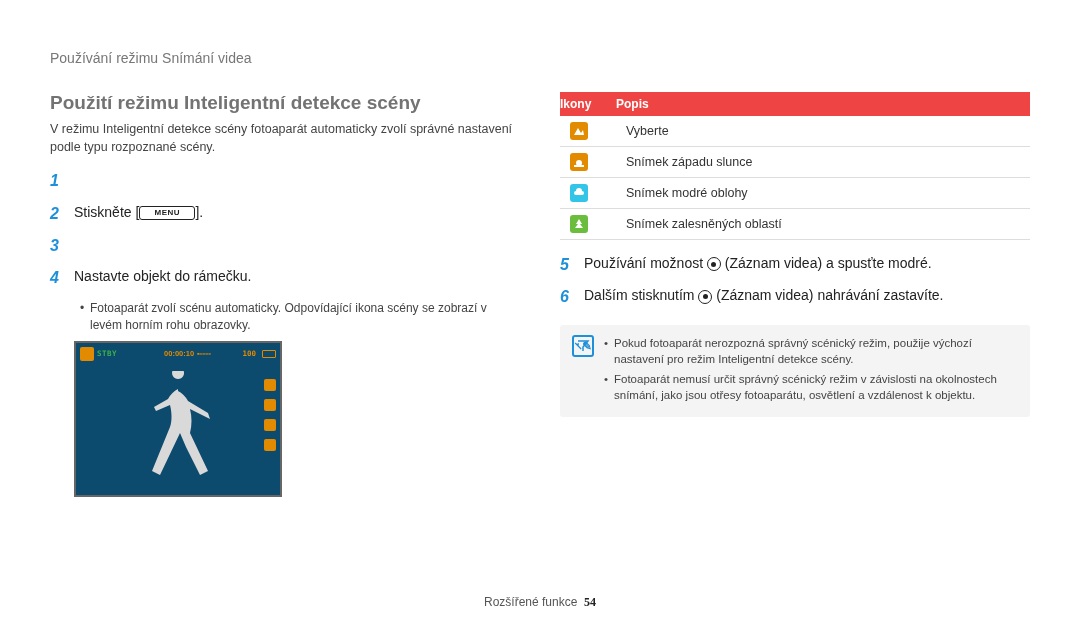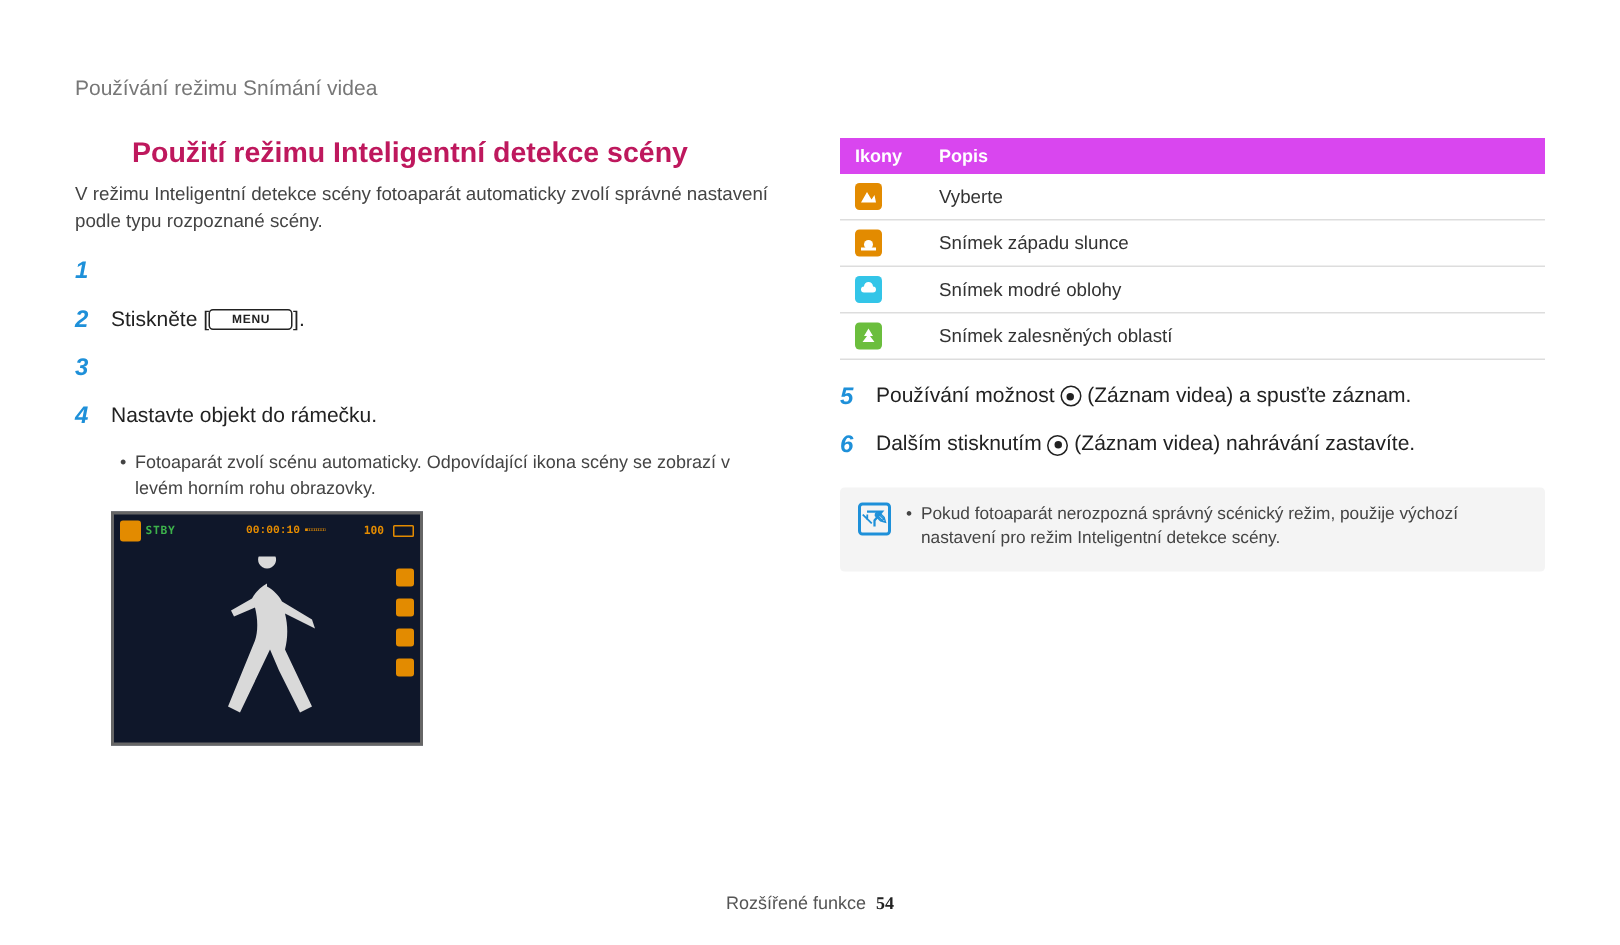--- a/index.html
+++ b/index.html
@@ -16,25 +16,24 @@
     font-size: 14px;
     color: #777;
     margin-bottom: 26px;
   }
   .columns {
     display: flex;
     gap: 40px;
   }
   .col { flex: 1; }
   .section-title {
-    color: #be185d;
+    color: #737373;
     font-size: 19px;
     font-weight: 600;
     margin-bottom: 6px;
-    margin-left: 38px;
   }
   .para {
     font-size: 12.5px;
     color: #444;
     line-height: 1.45;
     margin-bottom: 14px;
   }
   .steps { }
   .step {
     display: flex;
@@ -96,42 +95,42 @@
   }
   .inline-icon.rec::before {
     content: "";
     width: 5px; height: 5px; border-radius: 50%; background: #222;
   }
 
   
   .camera-figure {
     width: 208px;
     height: 156px;
-    background: #0f172a;
+    background: #0c4a6e;
     border: 2px solid #666;
     margin-left: 24px;
     margin-top: 6px;
     position: relative;
     padding: 4px;
   }
   .cam-top {
     display: flex;
     align-items: center;
     gap: 3px;
     font-size: 7.5px;
     color: #E38B00;
     font-weight: bold;
   }
   .cam-box {
     width: 14px; height: 14px;
     background: #E38B00;
     border-radius: 2px;
   }
   .cam-stby { color: #3DB24B; font-family: monospace; letter-spacing: 0.5px;}
-  .cam-time { color: #E38B00; font-family: Liberation Mono, monospace; padding-left: 44px; }
+  .cam-time { color: #E38B00; font-family: Liberation Sans, sans-serif; padding-left: 44px; }
   .cam-dots { color: #E38B00; letter-spacing: -1px; font-size: 7px;}
   .cam-100 { color: #E38B00; font-family: monospace; margin-left: auto;}
   .cam-batt {
     width: 14px; height: 8px; border: 1px solid #E38B00; border-radius: 1px;
     margin-left: 3px;
   }
   .cam-silhouette {
     position: absolute;
     bottom: 4px;
     left: 50%;
@@ -149,24 +148,24 @@
     width: 12px; height: 12px; background: #E38B00; border-radius: 2px;
   }
 
   
   table.icon-table {
     border-collapse: collapse;
     width: 100%;
     font-size: 12.5px;
   }
   table.icon-table th {
-    background: #d946ef;
+    background: #ef4444;
     color: #fff;
     text-align: left;
-    padding: 5px 10px;
+    padding: 5px 0;
     font-weight: 600;
     font-size: 12px;
   }
   table.icon-table th:first-child { width: 56px; }
   table.icon-table td {
     padding: 6px 10px;
     border-bottom: 1px solid #ddd;
     color: #333;
   }
   .row-icon {
@@ -309,21 +308,21 @@
           <td>Snímek zalesněných oblastí</td>
         </tr>
       </tbody>
     </table>
 
     <div style="height:14px"></div>
 
     <div class="step">
       <span class="num">5</span>
       <span>
-        <span>Používání možnost </span><span class="inline-icon rec"></span><span> (Záznam videa) a spusťte záznam.</span>
+        <span>Používání možnost </span><span class="inline-icon rec"></span><span> (Záznam videa) a spusťte modré.</span>
       </span>
     </div>
     <div class="step">
       <span class="num">6</span>
       <span>
         <span>Dalším stisknutím </span><span class="inline-icon rec"></span><span> (Záznam videa) nahrávání zastavíte.</span>
       </span>
     </div>
 
     <div class="note-box">
@@ -334,20 +333,21 @@
             <path fill="#1E90D9" d="M3 3 h8 l-4 5 v3 h-1 v-3 Z" opacity="0"></path>
           </svg>
         <svg width="14" height="14" viewBox="0 0 14 14" style="position:absolute">
             <path d="M2 2 L12 2 L7 8 L7 12" stroke="#1E90D9" stroke-width="1.5" fill="none"></path>
             <path d="M4 2 h6 l-3 4 z" fill="#1E90D9" opacity="0"></path>
           </svg>
         <span style="transform:rotate(0deg);font-weight:bold;">✎</span>
       </div>
       <ul>
         <li>Pokud fotoaparát nerozpozná správný scénický režim, použije výchozí nastavení pro režim Inteligentní detekce scény.</li>
+        <li>Fotoaparát nemusí určit správný scénický režim v závislosti na okolnostech snímání, jako jsou otřesy fotoaparátu, osvětlení a vzdálenost k objektu.</li>
       </ul>
     </div>
   </div>
 </div>
 
 <div class="footer">
   <span>Rozšířené funkce</span>&nbsp;&nbsp;<span class="pg">54</span>
 </div>
 
 </body></html>

